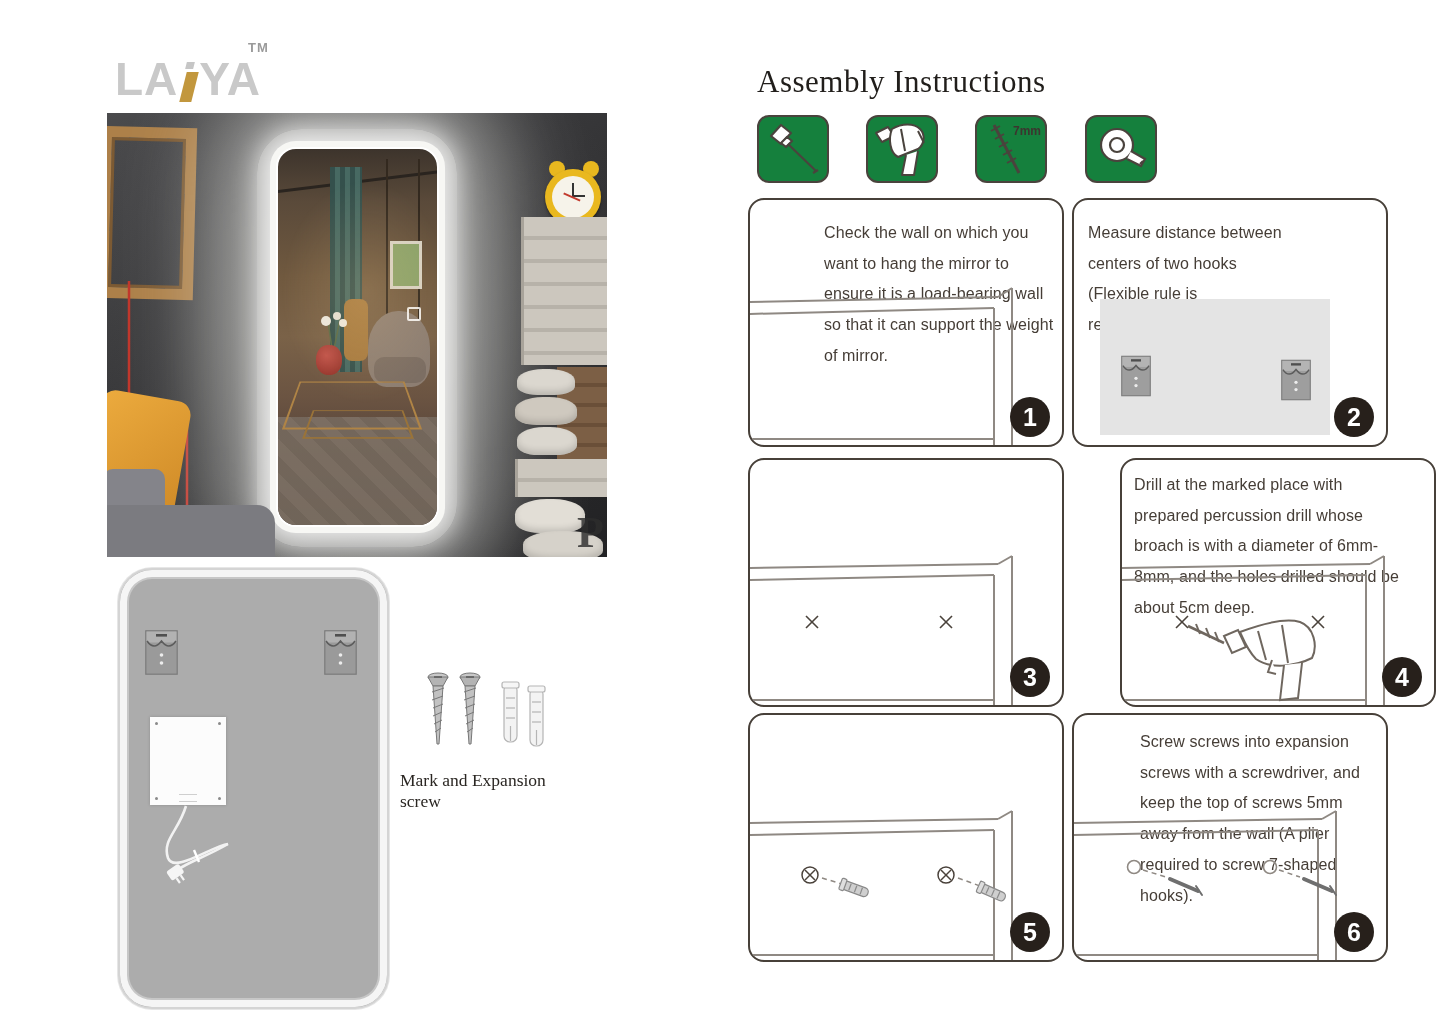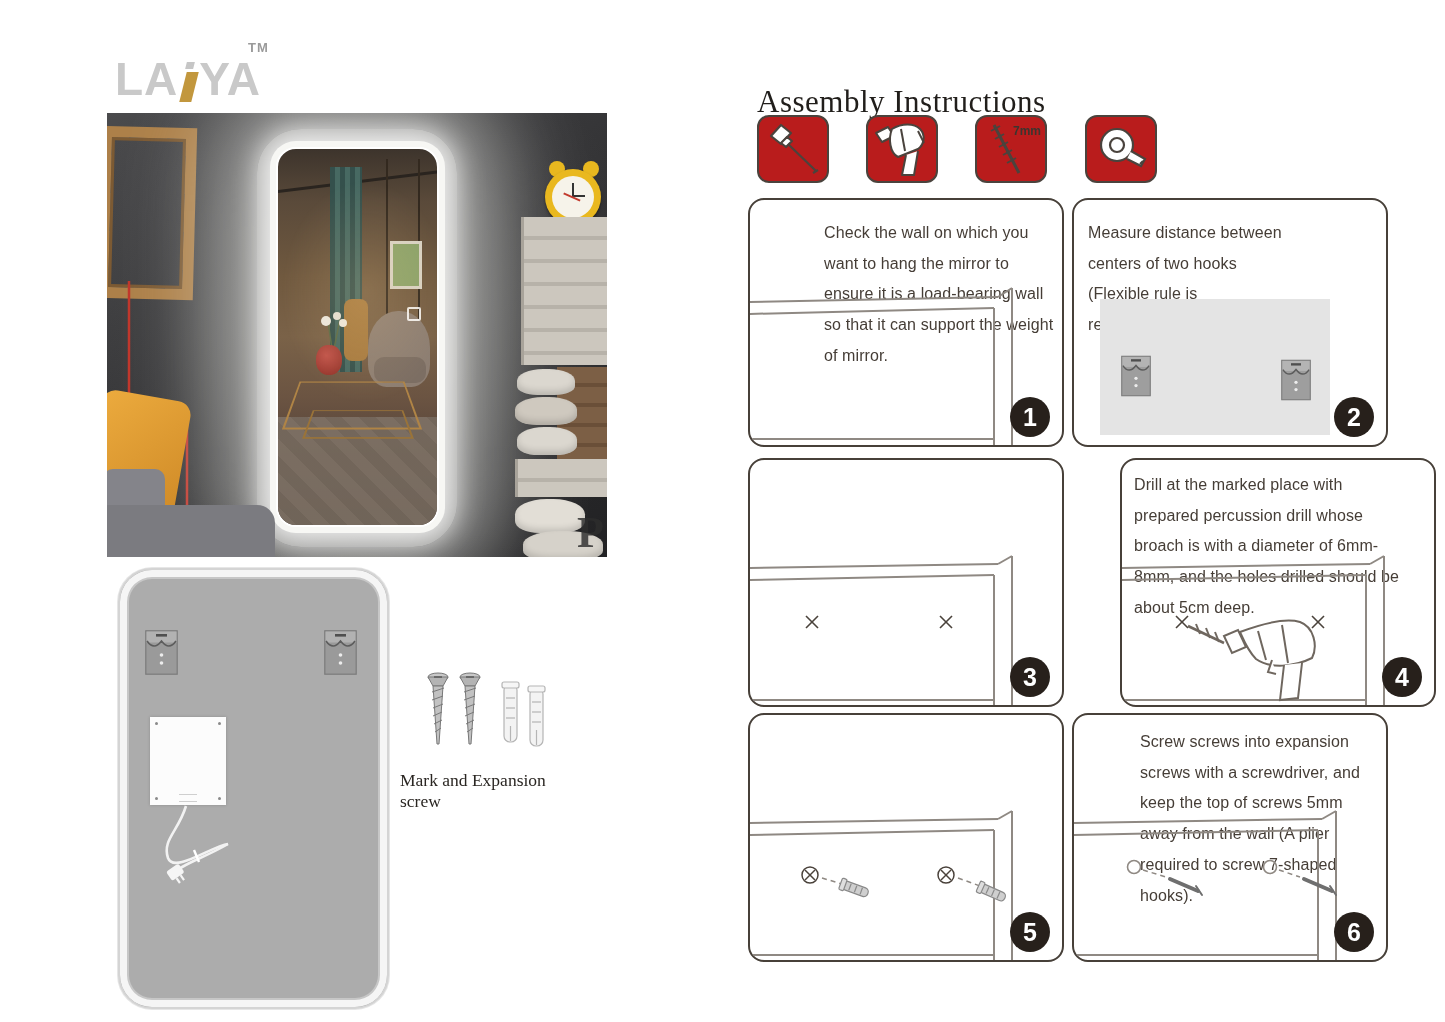--- a/index.html
+++ b/index.html
@@ -60,22 +60,22 @@
   .hook{width:33px;height:45px;}
   .jbox{left:30px;top:147px;width:76px;height:88px;background:#fcfcfc;box-shadow:0 0 3px rgba(0,0,0,.18);}
   .jdot{position:absolute;width:3px;height:3px;border-radius:50%;background:#8a8a8a;}
   .jmark{position:absolute;left:50%;bottom:3px;transform:translateX(-50%);width:18px;height:6px;border-top:1.5px solid #cfcfcf;border-bottom:1.5px solid #cfcfcf;}
 
   
   .screwfig{left:418px;top:664px;width:140px;height:104px;}
   .parts-label{left:400px;top:770px;width:185px;font-family:"Liberation Serif",serif;font-size:17.5px;color:#2a2622;}
 
   
-  .title{left:757px;top:64px;font-family:"Liberation Serif",serif;font-size:31px;color:#211e1b;letter-spacing:.5px;margin-top:20px;}
-  .toolbox{width:68px;height:64px;border:2.2px solid #4a433d;border-radius:12px;background:#b91c1c;}
+  .title{left:757px;top:64px;font-family:"Liberation Serif",serif;font-size:31px;color:#211e1b;letter-spacing:.5px;}
+  .toolbox{width:68px;height:64px;border:2.2px solid #4a433d;border-radius:12px;background:#15803d;}
   .stepbox{width:312px;height:245px;border:2px solid #474039;border-radius:16px;background:#fff;overflow:hidden;}
   .steptext{position:absolute;font-size:16px;line-height:1.92;color:#453d36;letter-spacing:.1px;}
   .badge{position:absolute;right:12px;bottom:8px;width:40px;height:40px;border-radius:50%;background:#27201b;color:#fff;
     font-size:25px;font-weight:bold;display:flex;align-items:center;justify-content:center;z-index:3;}
   .wall{position:absolute;left:-2px;bottom:-1px;z-index:1;}
   .marker{position:absolute;z-index:2;}
   .grayrect{position:absolute;left:26px;top:99px;width:230px;height:136px;background:#e4e4e4;}
   svg{display:block;}
 </style>
 </head>

